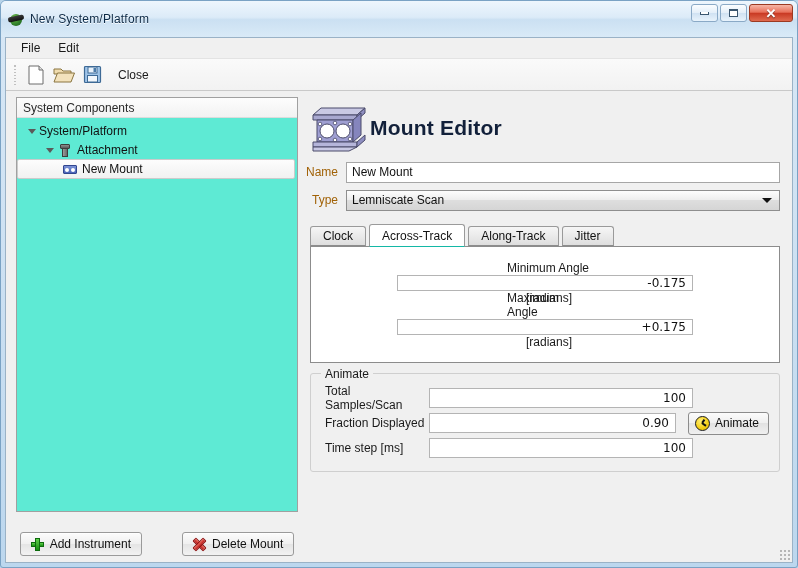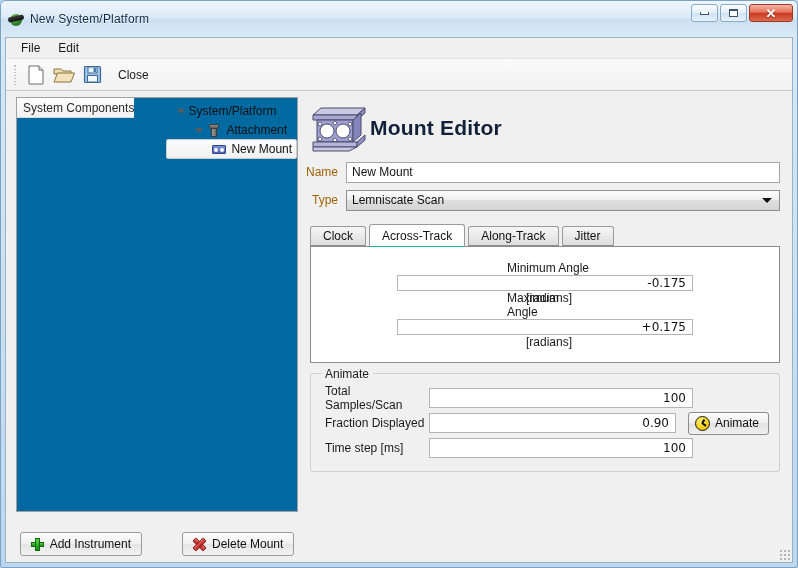--- a/index.html
+++ b/index.html
@@ -116,35 +116,35 @@
     width: 292px; flex: none;
     display: flex; flex-direction: column;
     padding: 0 0 0 10px;
   }
   .splitter { width: 6px; flex: none; }
   .right-pane { flex: 1; padding: 0 12px 0 2px; display: flex; flex-direction: column; overflow: hidden; }
 
   
   .tree-box {
     flex: 1;
-    background: #0369a1;
+    background: #5eead4;
     border: 1px solid #a0a0a0;
-    display: flex; flex-direction: row;
+    display: flex; flex-direction: column;
     overflow: hidden;
     margin-bottom: 20px;
   }
   .tree-header {
     height: 20px; flex: none;
     background: linear-gradient(180deg,#fdfdfd 0%, #f2f2f2 100%);
     border-bottom: 1px solid #dcdcdc;
     display: flex; align-items: center;
     padding-left: 6px;
     font-size: 12px; color: #2a2a2a;
   }
-  .tree-body { flex: 1; padding-top: 3px; padding-left: 32px; }
+  .tree-body { flex: 1; padding-top: 3px; }
   .tree-row {
     height: 19px; display: flex; align-items: center;
     font-size: 12px; color: #111; cursor: default;
     padding-right: 4px;
   }
   .tree-row.selected {
     background: linear-gradient(180deg,#fdfdfd 0%, #f1f1f1 100%);
     border: 1px solid #cbcbcb;
     border-radius: 2px;
     height: 20px;

